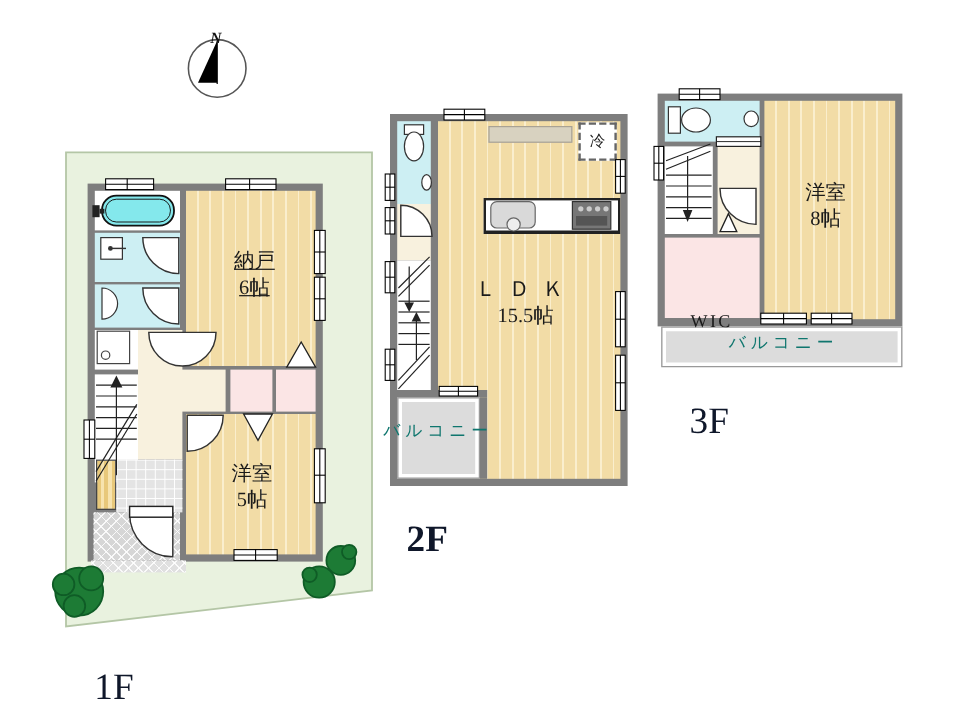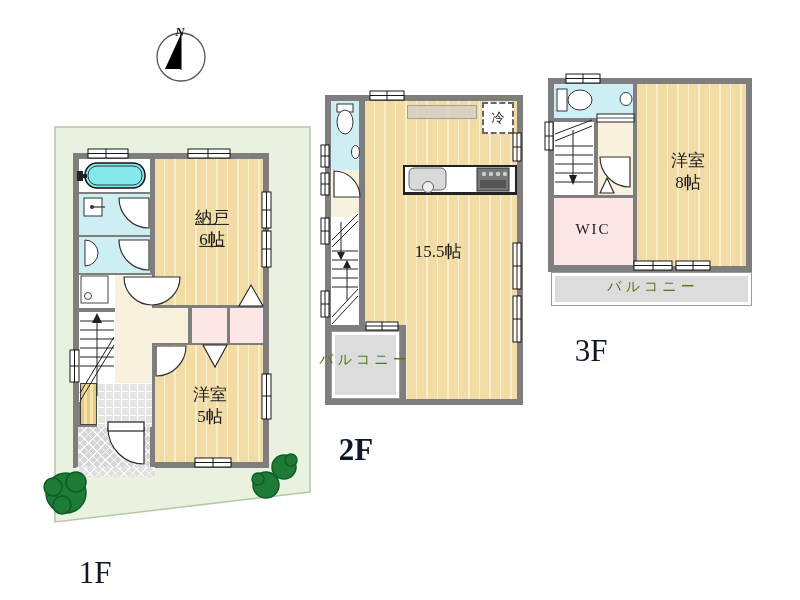--- a/index.html
+++ b/index.html
@@ -22,23 +22,23 @@
                   repeating-linear-gradient(-45deg,rgba(255,255,255,.85) 0 1px,transparent 1px 6px),#e0e0e0;}
   .shoes{background:repeating-linear-gradient(90deg,#e8c87a 0 3px,#f7e3ae 3px 6px);border:1px solid #444;box-sizing:border-box;}
   .cupboard{background:var(--cupboard);border:1px solid #a9a294;box-sizing:border-box;}
   .counter{background:#fff;border:2px solid #222;box-sizing:border-box;box-shadow:inset 0 -7px 0 -6px #222;}
   .fridge{background:#fff;border:2px dashed #666;box-sizing:border-box;}
   .wallpiece{position:absolute;background:var(--wall);}
   .lbl{position:absolute;transform:translate(-50%,-50%);text-align:center;
        font:17px/1.3 "Liberation Serif",serif;color:#1a1a1a;white-space:nowrap;}
   .flbl{position:absolute;transform:translate(-50%,-50%);font:31px/1 "Liberation Serif",serif;color:#0f172a;}
   .blbl{position:absolute;transform:translate(-50%,-50%);font:14px/1 "Liberation Serif",serif;
-        letter-spacing:4px;color:#4d7c0f;white-space:nowrap;}
+        letter-spacing:4px;color:#0f766e;white-space:nowrap;}
   .slbl{position:absolute;transform:translate(-50%,-50%);font:13px/1 "Liberation Serif",serif;color:#1a1a1a;}
-  .wic{font:15px/1 "Liberation Serif",serif;letter-spacing:2px;}
+  .wic{font:15px/1 "Liberation Serif",serif;letter-spacing:2px;margin-top:40px;}
   .nlbl{position:absolute;transform:translate(-50%,-50%);font:italic bold 13px/1 "Liberation Serif",serif;color:#111;}
   .ldkname{letter-spacing:10px;font-size:18px;}
   svg{position:absolute;left:0;top:0;}
   .win rect{fill:#fff;stroke:#000;stroke-width:.9;}
   .win line{stroke:#000;stroke-width:.9;}
   .door path{fill:#fff;stroke:#333;stroke-width:1.2;}
   .stair line{stroke:#222;stroke-width:1;}
   .stair polygon{fill:#222;}
   .fold{fill:#fff;stroke:#222;stroke-width:1.1;}
 </style>
@@ -318,20 +318,21 @@
 
   <div class="lbl" style="left:212px;top:229px;text-decoration:underline;">
     <div>納戸</div>
     <div>6帖</div>
   </div>
   <div class="lbl" style="left:210px;top:406px;">
     <div>洋室</div>
     <div>5帖</div>
   </div>
   <div class="lbl" style="left:438px;top:252px;">
+    <div class="ldkname">ＬＤＫ</div>
     <div>15.5帖</div>
   </div>
   <div class="lbl" style="left:688px;top:172px;">
     <div>洋室</div>
     <div>8帖</div>
   </div>
   <div class="lbl wic" style="left:593px;top:229px;">WIC</div>
   <div class="blbl" style="left:365px;top:360px;">バルコニー</div>
   <div class="blbl" style="left:653px;top:287px;">バルコニー</div>
   <div class="slbl" style="left:498px;top:117px;">冷</div>

